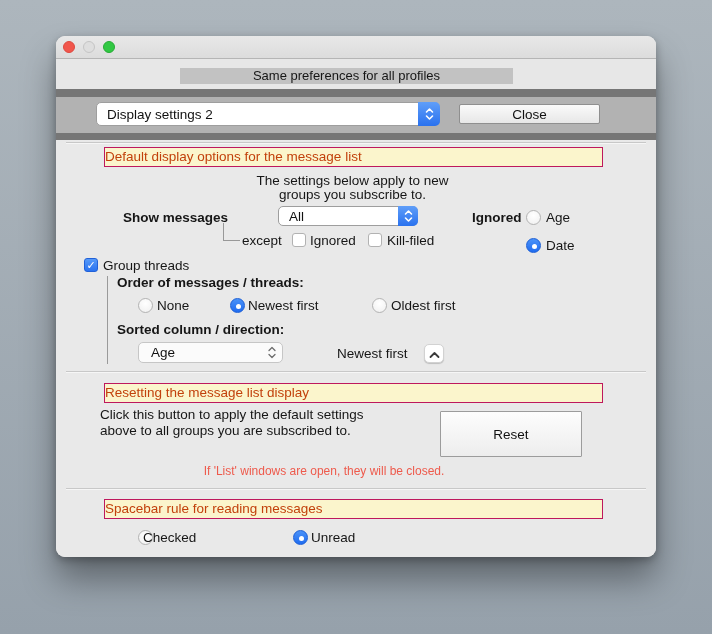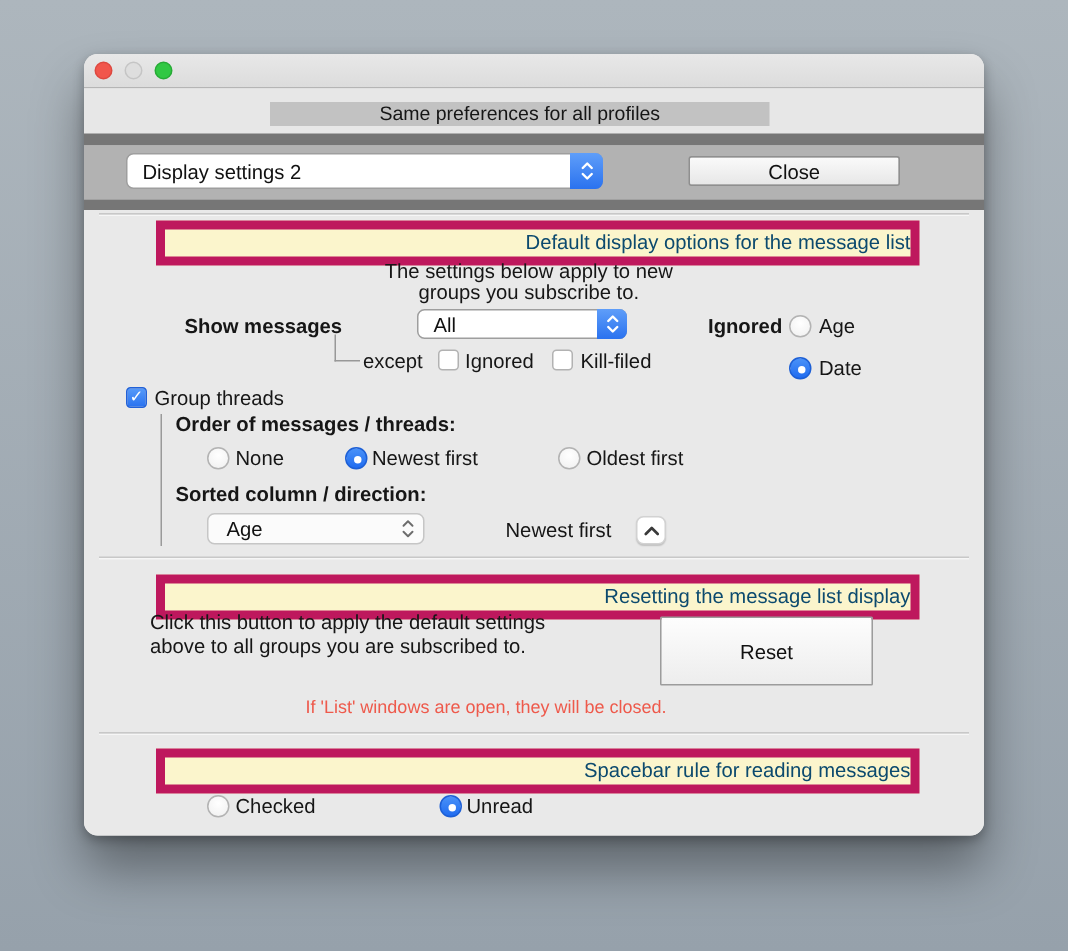--- a/index.html
+++ b/index.html
@@ -27,21 +27,21 @@
   .cap{position:absolute;right:-1px;top:-1px;bottom:-1px;width:22px;border-radius:0 5px 5px 0;
     background:linear-gradient(180deg,#5f9ef9,#2a72ef);display:flex;align-items:center;justify-content:center;}
   .popup.gray{background:#fbfbfb;border:1px solid #c6c6c6;}
   .graychev{position:absolute;right:6px;top:0;bottom:0;display:flex;align-items:center;}
   .btn{display:flex;align-items:center;justify-content:center;box-sizing:border-box;color:#111;cursor:default;margin-left:8px;}
   .close-btn{position:absolute;left:395px;top:7px;width:141px;height:20px;font-size:13.5px;
     background:linear-gradient(180deg,#fafafa,#e7e7e7);border:1px solid #8f8f8f;border-radius:2px;}
   .content{position:absolute;left:0;top:104px;width:600px;height:417px;background:#e9e9e9;border-radius:0 0 9px 9px;}
   .groove{position:absolute;left:10px;width:580px;height:0;border-top:1px solid #c8c8c8;box-shadow:0 1px 0 #f6f6f6;}
   .ytitle{position:absolute;left:48px;width:497px;height:18px;background:var(--header-yellow,#fbf5cc);
-    border:6px solid #be185d;box-sizing:content-box;font-size:13.5px;line-height:18px;text-align:right;color:#0c4a6e;}
+    border:1px solid #be185d;box-sizing:content-box;font-size:13.5px;line-height:18px;text-align:left;color:#c2410c;}
   .lbl{position:absolute;font-size:13.5px;line-height:17px;color:#161616;white-space:nowrap;}
   .b{font-weight:bold;}
   .radio{position:absolute;width:15px;height:15px;border-radius:50%;box-sizing:border-box;
     background:radial-gradient(circle at 50% 35%,#ffffff,#efefef);border:1px solid #b3b3b3;}
   .radio.sel{background:linear-gradient(180deg,#4a92f8,#206cf0);border:1px solid #1c5fd6;}
   .radio.sel::after{content:"";position:absolute;left:4.5px;top:4.5px;width:5px;height:5px;border-radius:50%;background:#fff;}
   .cb{position:absolute;width:14px;height:14px;border-radius:3px;box-sizing:border-box;
     background:#fff;border:1px solid #b2b2b2;}
   .cb.on{background:linear-gradient(180deg,#569af9,#2a73f0);border:1px solid #2161d8;}
   .cb.on::after{content:"✓";position:absolute;left:0;top:0;width:12px;height:12px;color:#fff;
@@ -70,21 +70,21 @@
       <span class="tl green"></span>
     </div>
 
     <div class="band1">
       <div class="pill">Same preferences for all profiles</div>
     </div>
 
     <div class="strip s1"></div>
 
     <div class="toolbar">
-      <div class="popup" style="left:28px;top:5px;width:318px;height:24px;padding-left:16px;">
+      <div class="popup" style="left:40px;top:5px;width:344px;height:24px;padding-left:16px;">
         <span class="val">Display settings 2</span>
         <span class="cap">
           <svg width="9" height="14" viewBox="0 0 9 14">
               <path d="M1.5 5 L4.5 2 L7.5 5 M1.5 9 L4.5 12 L7.5 9" fill="none" stroke="#ffffff" stroke-width="1.6" stroke-linecap="round" stroke-linejoin="round"></path>
             </svg>
         </span>
       </div>
       <div class="btn close-btn">Close</div>
     </div>
 
@@ -158,19 +158,19 @@
       <div class="desc" style="top:267px;">
         <div>Click this button to apply the default settings</div>
         <div>above to all groups you are subscribed to.</div>
       </div>
       <div class="btn reset-btn" style="top:271px;">Reset</div>
       <div class="warn" style="top:324px;">If 'List' windows are open, they will be closed.</div>
 
       <div class="groove" style="top:348px;"></div>
       <div class="ytitle" style="top:359px;">Spacebar rule for reading messages</div>
       <span class="radio" style="left:82px;top:390px;"></span>
-      <span class="lbl" style="left:101px;top:389px;">Checked</span>
+      <span class="lbl" style="left:87px;top:389px;">Checked</span>
       <span class="radio sel" style="left:237px;top:390px;"></span>
       <span class="lbl" style="left:255px;top:389px;">Unread</span>
 
     </div>
   </div>
 </div>
 
 </body></html>

